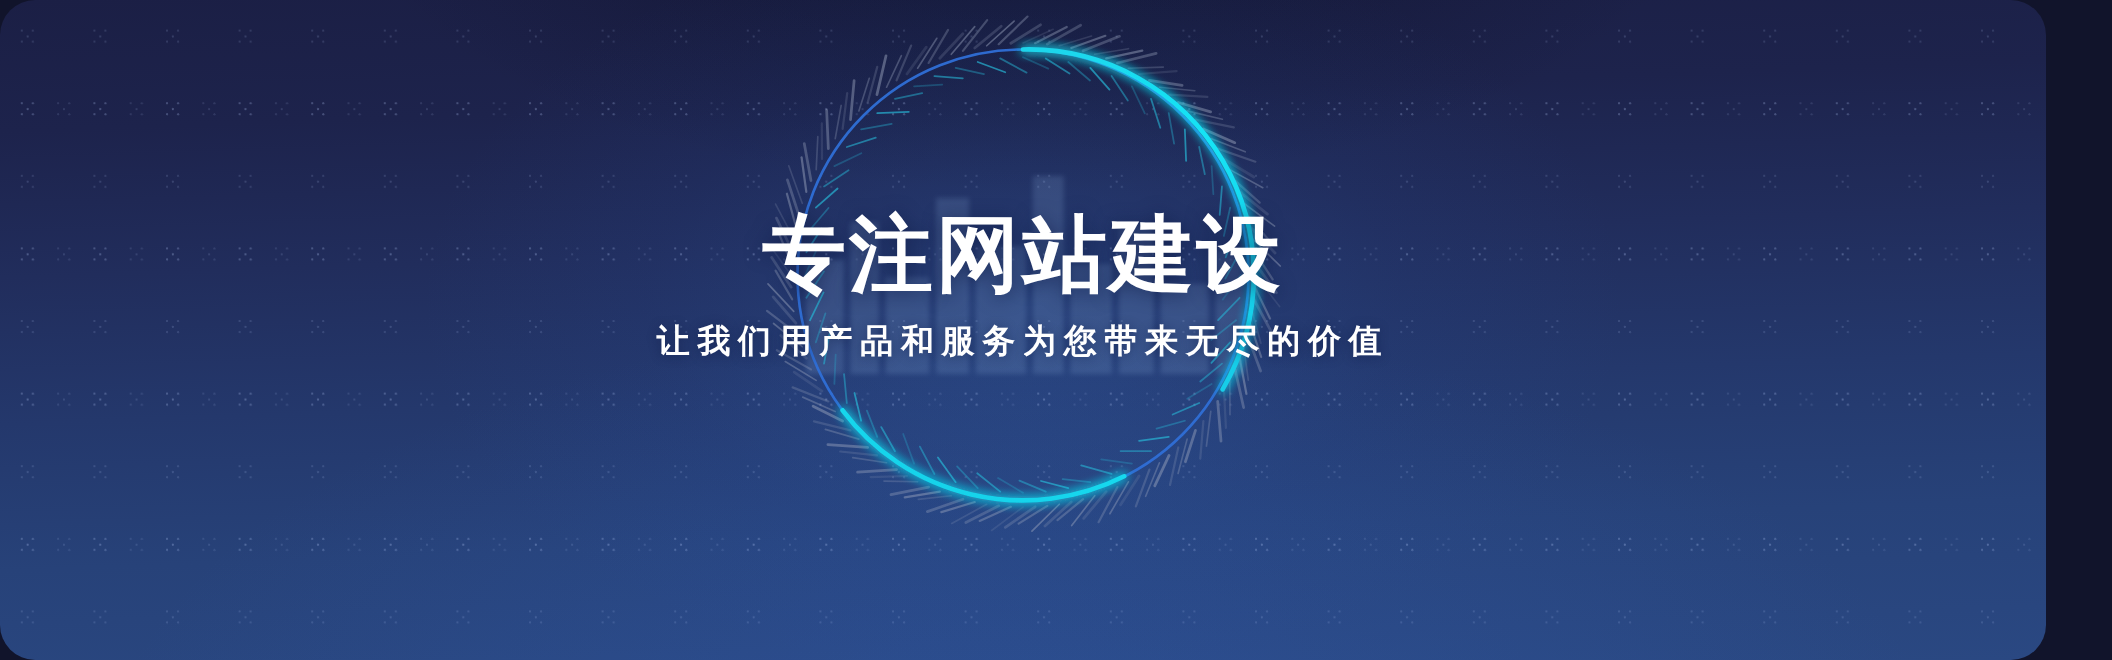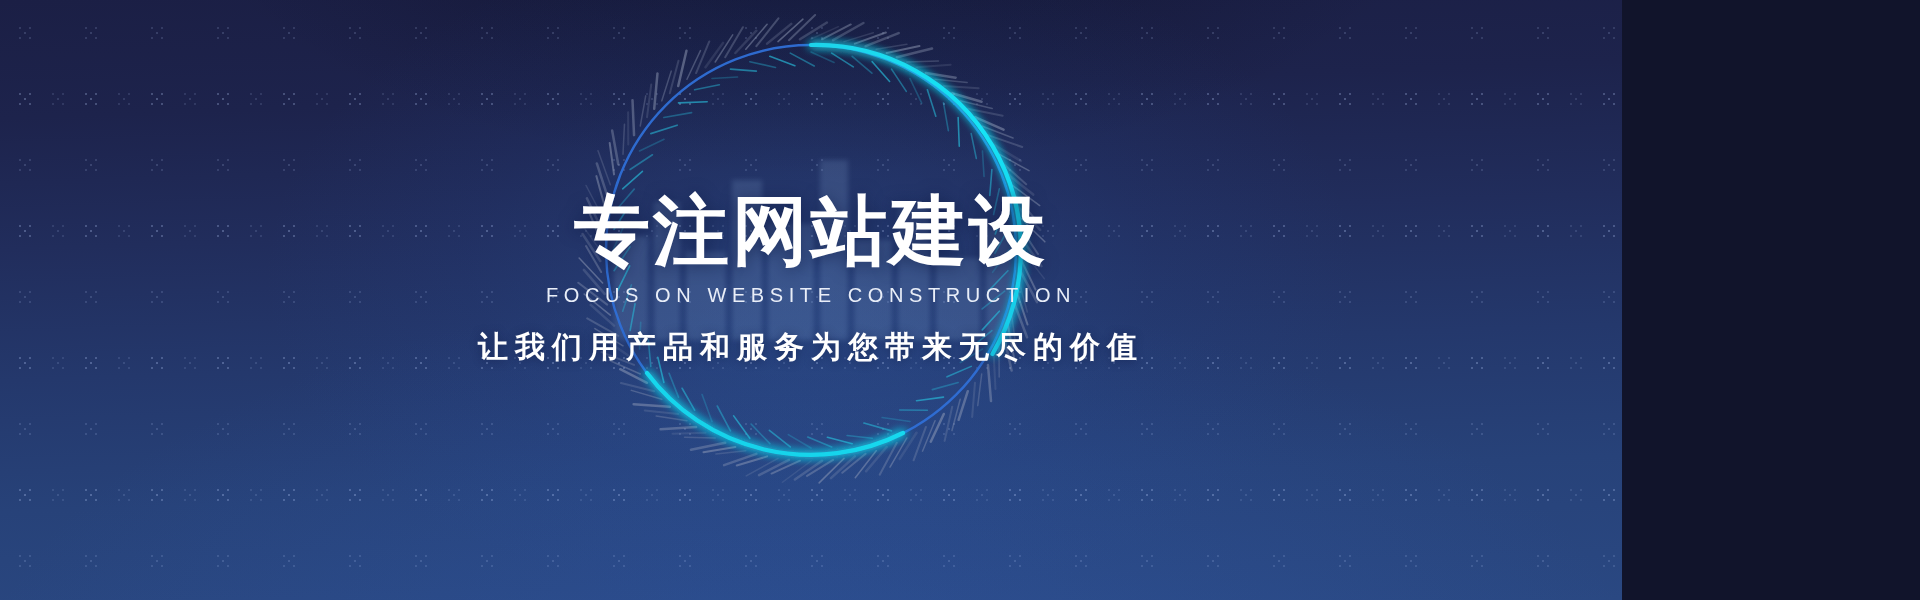--- a/index.html
+++ b/index.html
@@ -2,25 +2,26 @@
 <html><head>
 <meta charset="utf-8">
 <style>
   html, body {
     margin: 0;
     padding: 0;
     background: #11142b;
   }
   #banner {
     position: relative;
-    width: 1622px;
+    width: 1860px;
     height: 600px;
     overflow: hidden;
     font-family: "Liberation Sans", "DejaVu Sans", sans-serif;
     background: linear-gradient(178deg, #1b1f45 0%, #1d234c 18%, #212d5c 38%, #24386c 58%, #274279 78%, #2a4882 100%);
+    border-radius: 32px;
   }
 
   
   .bg-glow {
     position: absolute;
     inset: 0;
     background:
       radial-gradient(ellipse 760px 480px at 50% 46%, rgba(58,118,205,0.22) 0%, rgba(40,80,160,0.10) 45%, rgba(0,0,0,0) 72%),
       radial-gradient(ellipse 1200px 600px at 50% 118%, rgba(49,92,176,0.38) 0%, rgba(0,0,0,0) 70%),
       radial-gradient(ellipse 900px 420px at 50% -20%, rgba(12,14,36,0.55) 0%, rgba(0,0,0,0) 70%);
@@ -354,17 +355,16 @@
       <circle cx="260" cy="260" r="205" fill="none" stroke="#2f6fd6" stroke-width="2.4" opacity="0.95"></circle>
 
       <path d="M 260 55 A 205 205 0 0 1 441.5 364" fill="none" stroke="url(#arcGradTop)" stroke-width="4.2" stroke-linecap="round" filter="url(#cyanGlow)"></path>
 
       <path d="M 96 383 A 205 205 0 0 0 352 443" fill="none" stroke="url(#arcGradBot)" stroke-width="4.2" stroke-linecap="round" filter="url(#cyanGlow)"></path>
     </svg>
   </div>
 
   <div class="content">
     <div class="title">专注网站建设</div>
-    <div class="subtitle">FOCUS ON WEBSITE CONSTRUCTION</div>
     <div class="tagline">让我们用产品和服务为您带来无尽的价值</div>
   </div>
 
 </div>
 
 </body></html>

